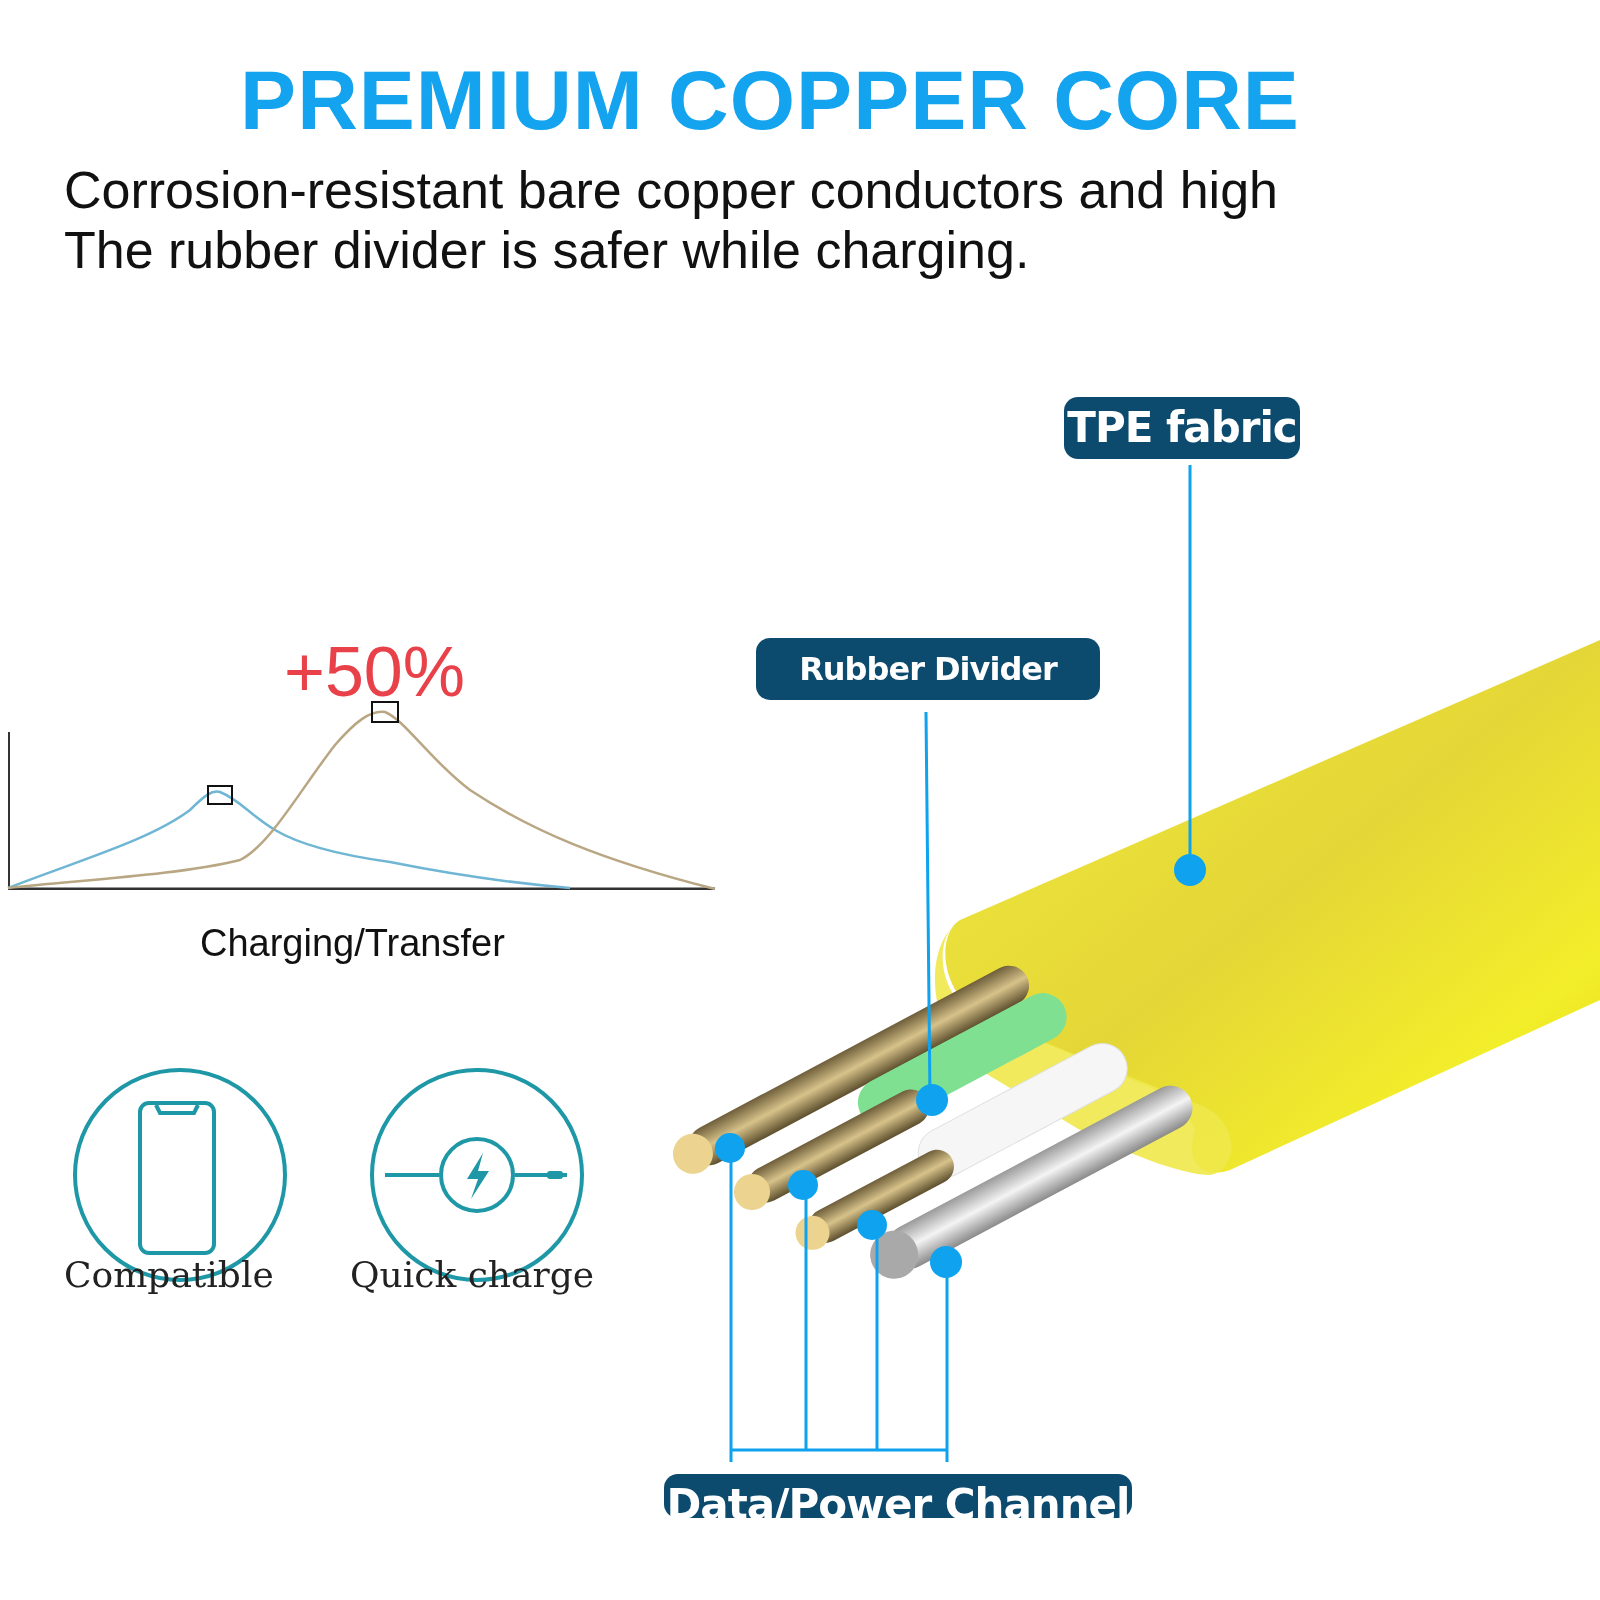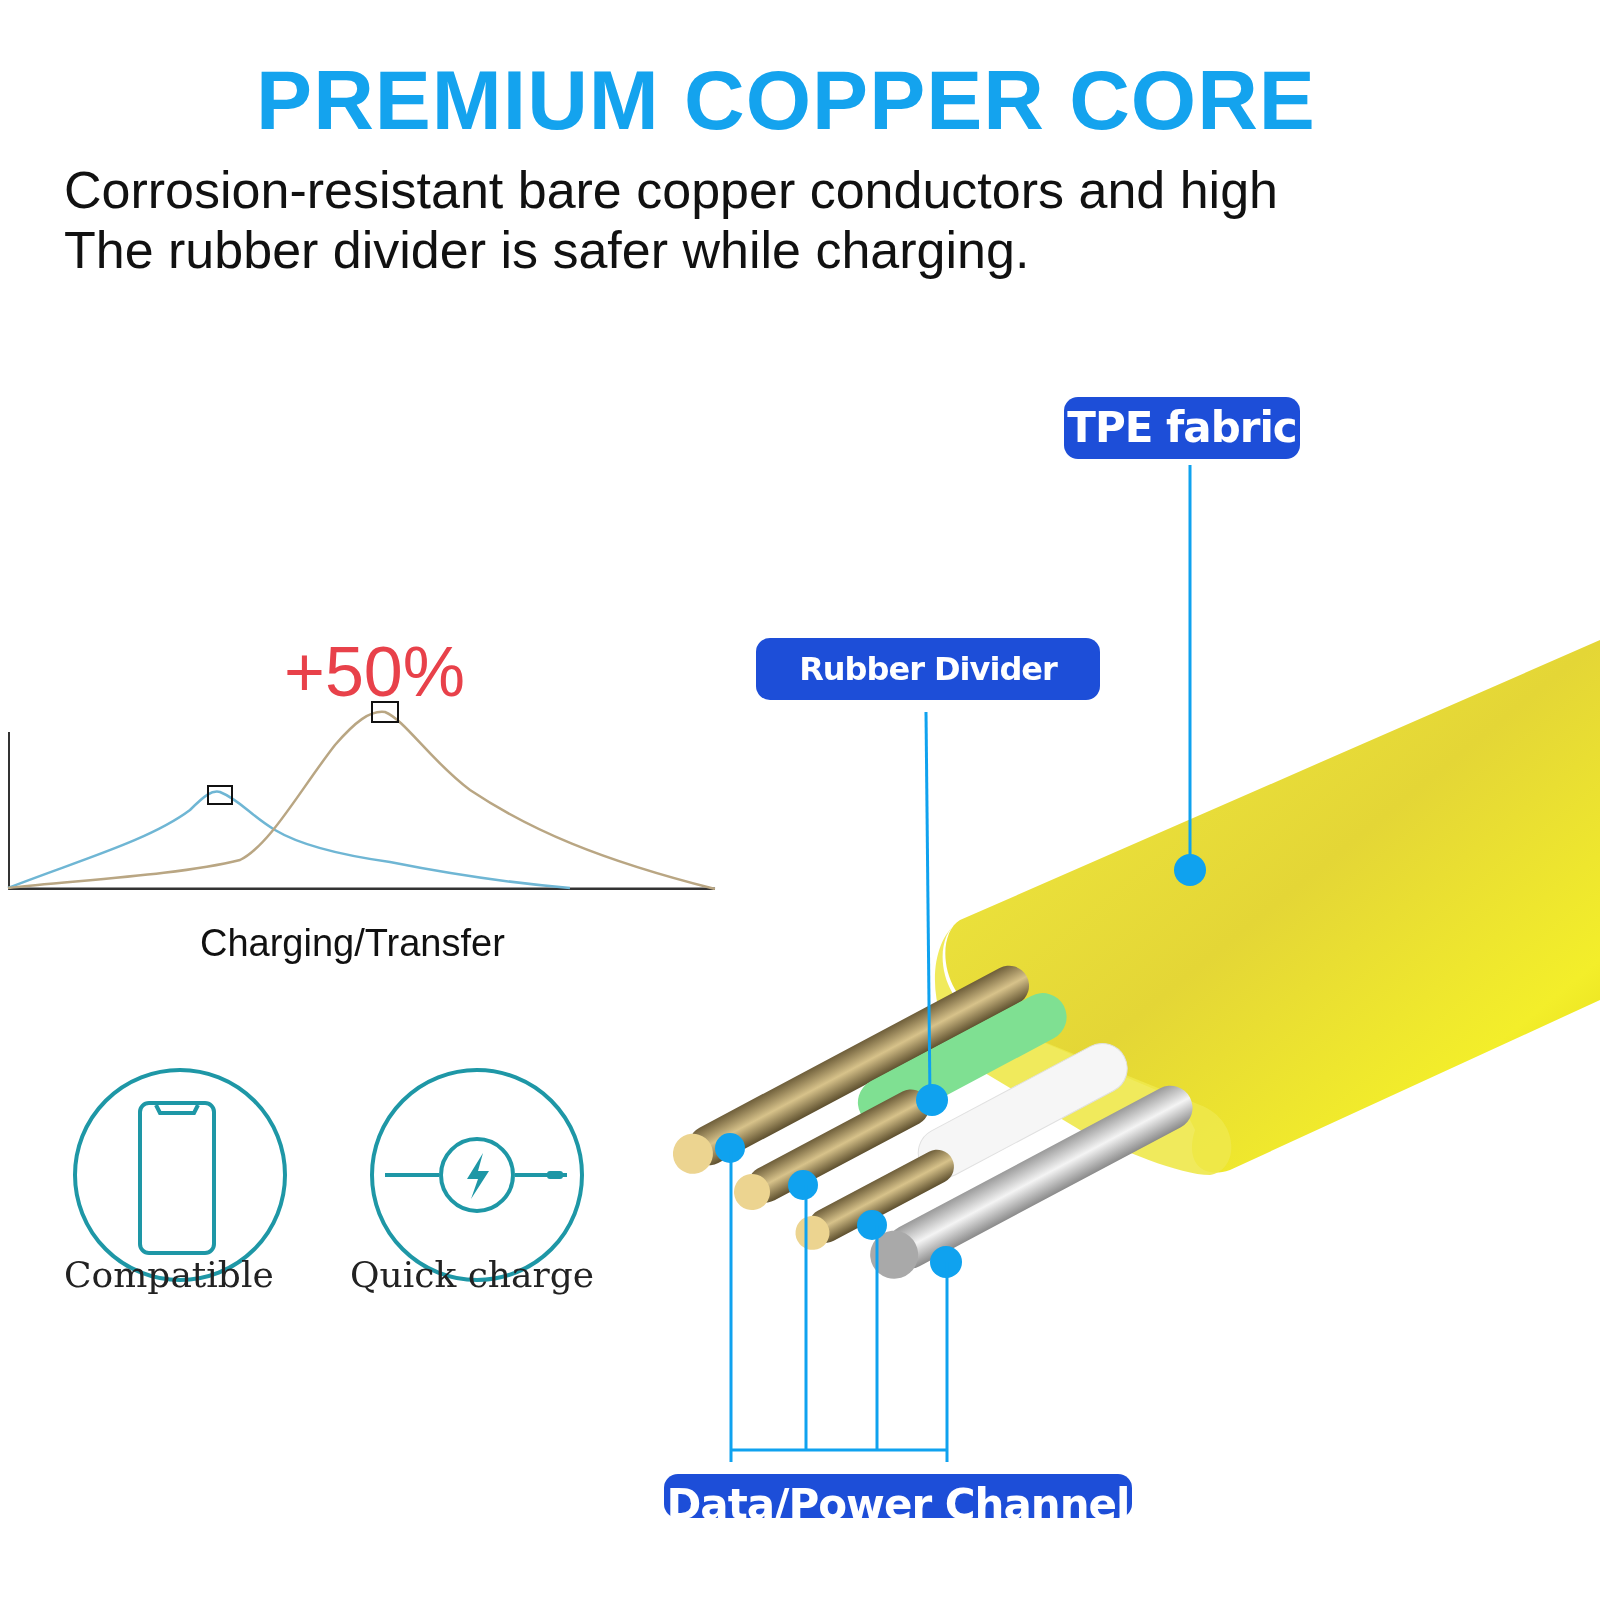--- a/index.html
+++ b/index.html
@@ -1,24 +1,24 @@
 <!DOCTYPE html>
 <html><head>
 <meta charset="utf-8">
 <style>
   html,body{margin:0;padding:0;background:#ffffff;}
   body{width:1600px;height:1600px;position:relative;overflow:hidden;font-family:"Liberation Sans",sans-serif;}
-  .title{position:absolute;left:0;top:52px;width:1540px;text-align:center;font-weight:700;font-size:84px;color:#14a3ee;letter-spacing:1px;padding-left:16px;}
+  .title{position:absolute;left:0;top:52px;width:1540px;text-align:center;font-weight:700;font-size:84px;color:#14a3ee;letter-spacing:1px;}
   .desc{position:absolute;left:64px;top:160px;width:1520px;font-size:52px;line-height:60px;color:#111;}
   .desc div{white-space:nowrap;}
   .pct{position:absolute;left:284px;top:604px;font-size:70px;color:#e8414a;font-weight:400;margin-top:28px;}
   .chart{position:absolute;left:0;top:690px;}
   .chart-label{position:absolute;left:200px;top:922px;font-size:38px;color:#111;}
   .feature-label{position:absolute;top:1254px;font-family:"DejaVu Serif","Liberation Serif",serif;font-weight:400;font-size:36px;color:#222;}
-  .pill{position:absolute;background:#1d4ed8;color:#fff;font-weight:700;border-radius:14px;text-align:center;font-family:"DejaVu Sans","Liberation Sans",sans-serif;letter-spacing:-1px;}
+  .pill{position:absolute;background:#0c4a6e;color:#fff;font-weight:700;border-radius:14px;text-align:center;font-family:"DejaVu Sans","Liberation Sans",sans-serif;letter-spacing:-1px;}
   svg{position:absolute;}
 </style>
 </head>
 <body>
 
 <div class="title">PREMIUM COPPER CORE</div>
 
 <div class="desc">
   <div>Corrosion-resistant bare copper conductors and high</div>
   <div>The rubber divider is safer while charging.</div>

